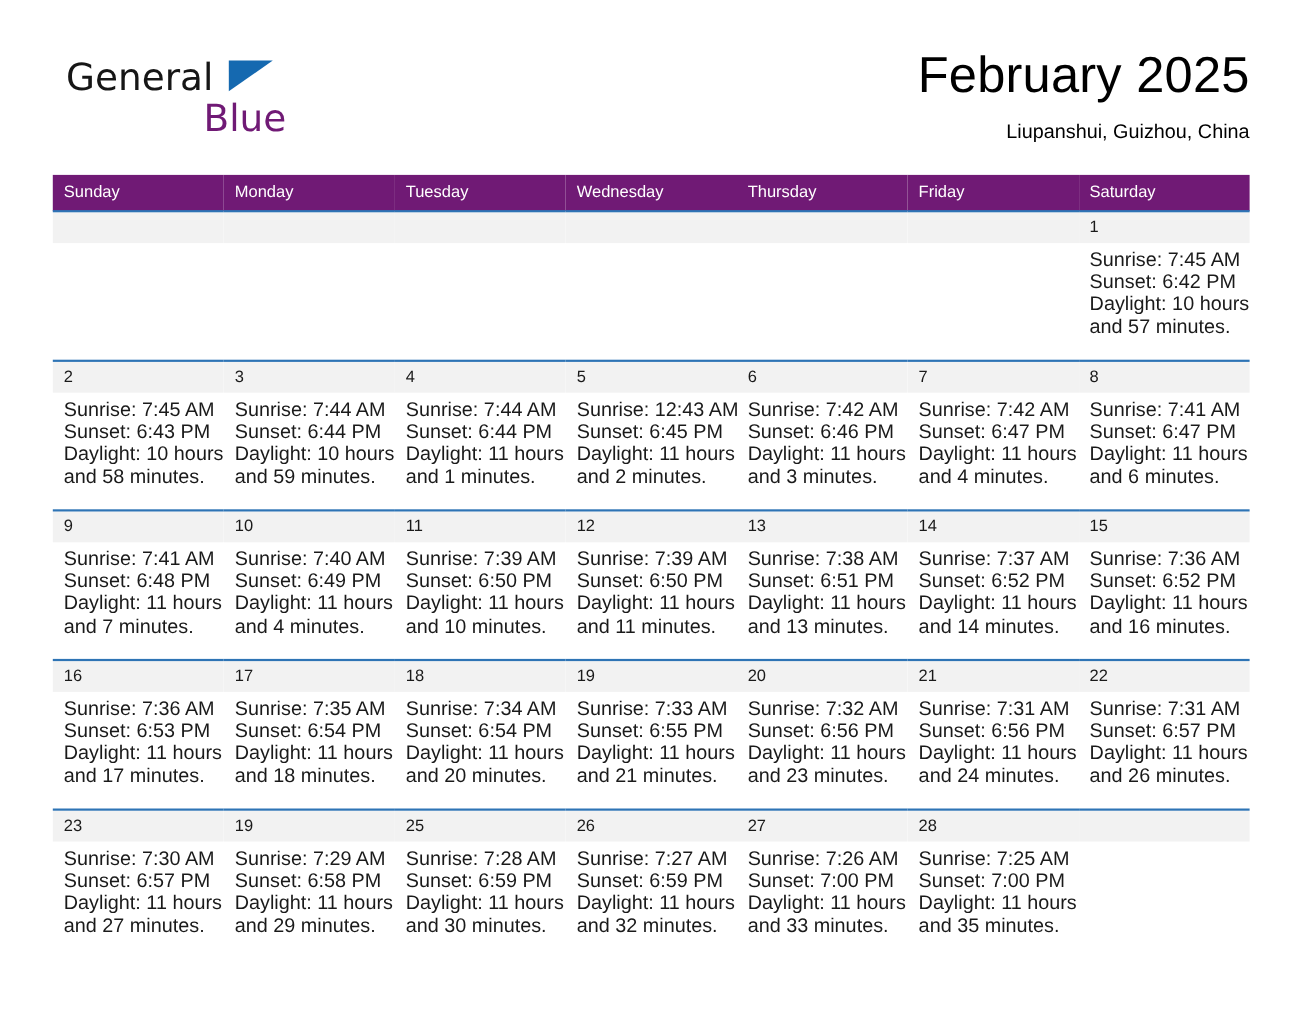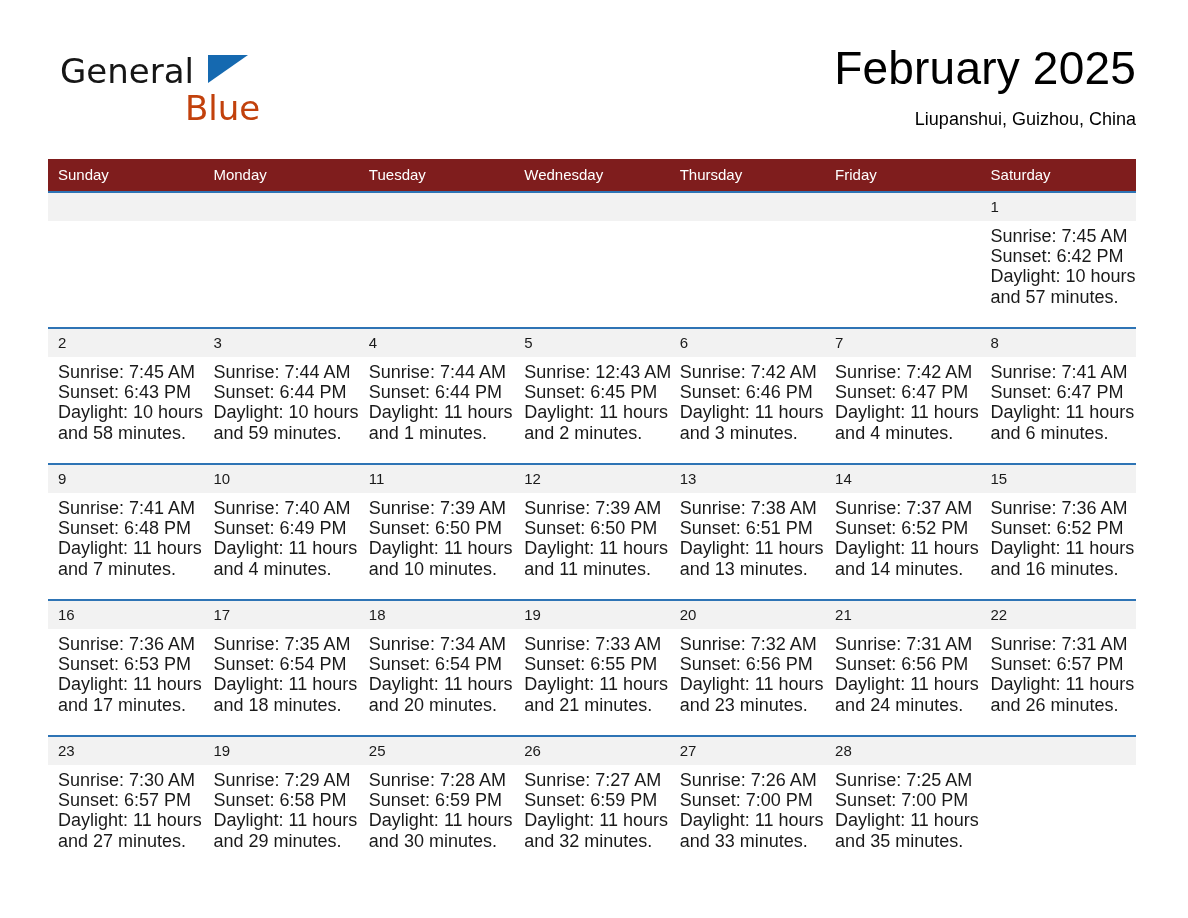--- a/index.html
+++ b/index.html
@@ -55,21 +55,21 @@
     height: 0;
     border-left: 40px solid #1569b0;
     border-bottom: 28px solid transparent;
   }
   .brand-line2 {
     display: block;
     margin-left: 125px;
     margin-top: 2px;
     font-size: 34px;
     line-height: 36px;
-    color: #c2410c;
+    color: #701a75;
     font-family: "DejaVu Sans", sans-serif;
     font-weight: 400;
   }
 
   .title-block {
     position: absolute;
     right: 0;
     top: 0;
     text-align: right;
   }
@@ -92,21 +92,21 @@
   
   .calendar {
     position: absolute;
     left: 48px;
     top: 159px;
     width: 1088px;
     border-collapse: collapse;
     table-layout: fixed;
   }
   .calendar th {
-    background: #7f1d1d;
+    background: #701a75;
     color: #ffffff;
     font-size: 15px;
     font-weight: 400;
     text-align: left;
     padding: 7px 0 8px 10px;
     height: 15px;
     border: none;
   }
   .calendar col { width: 155.43px; }
 

